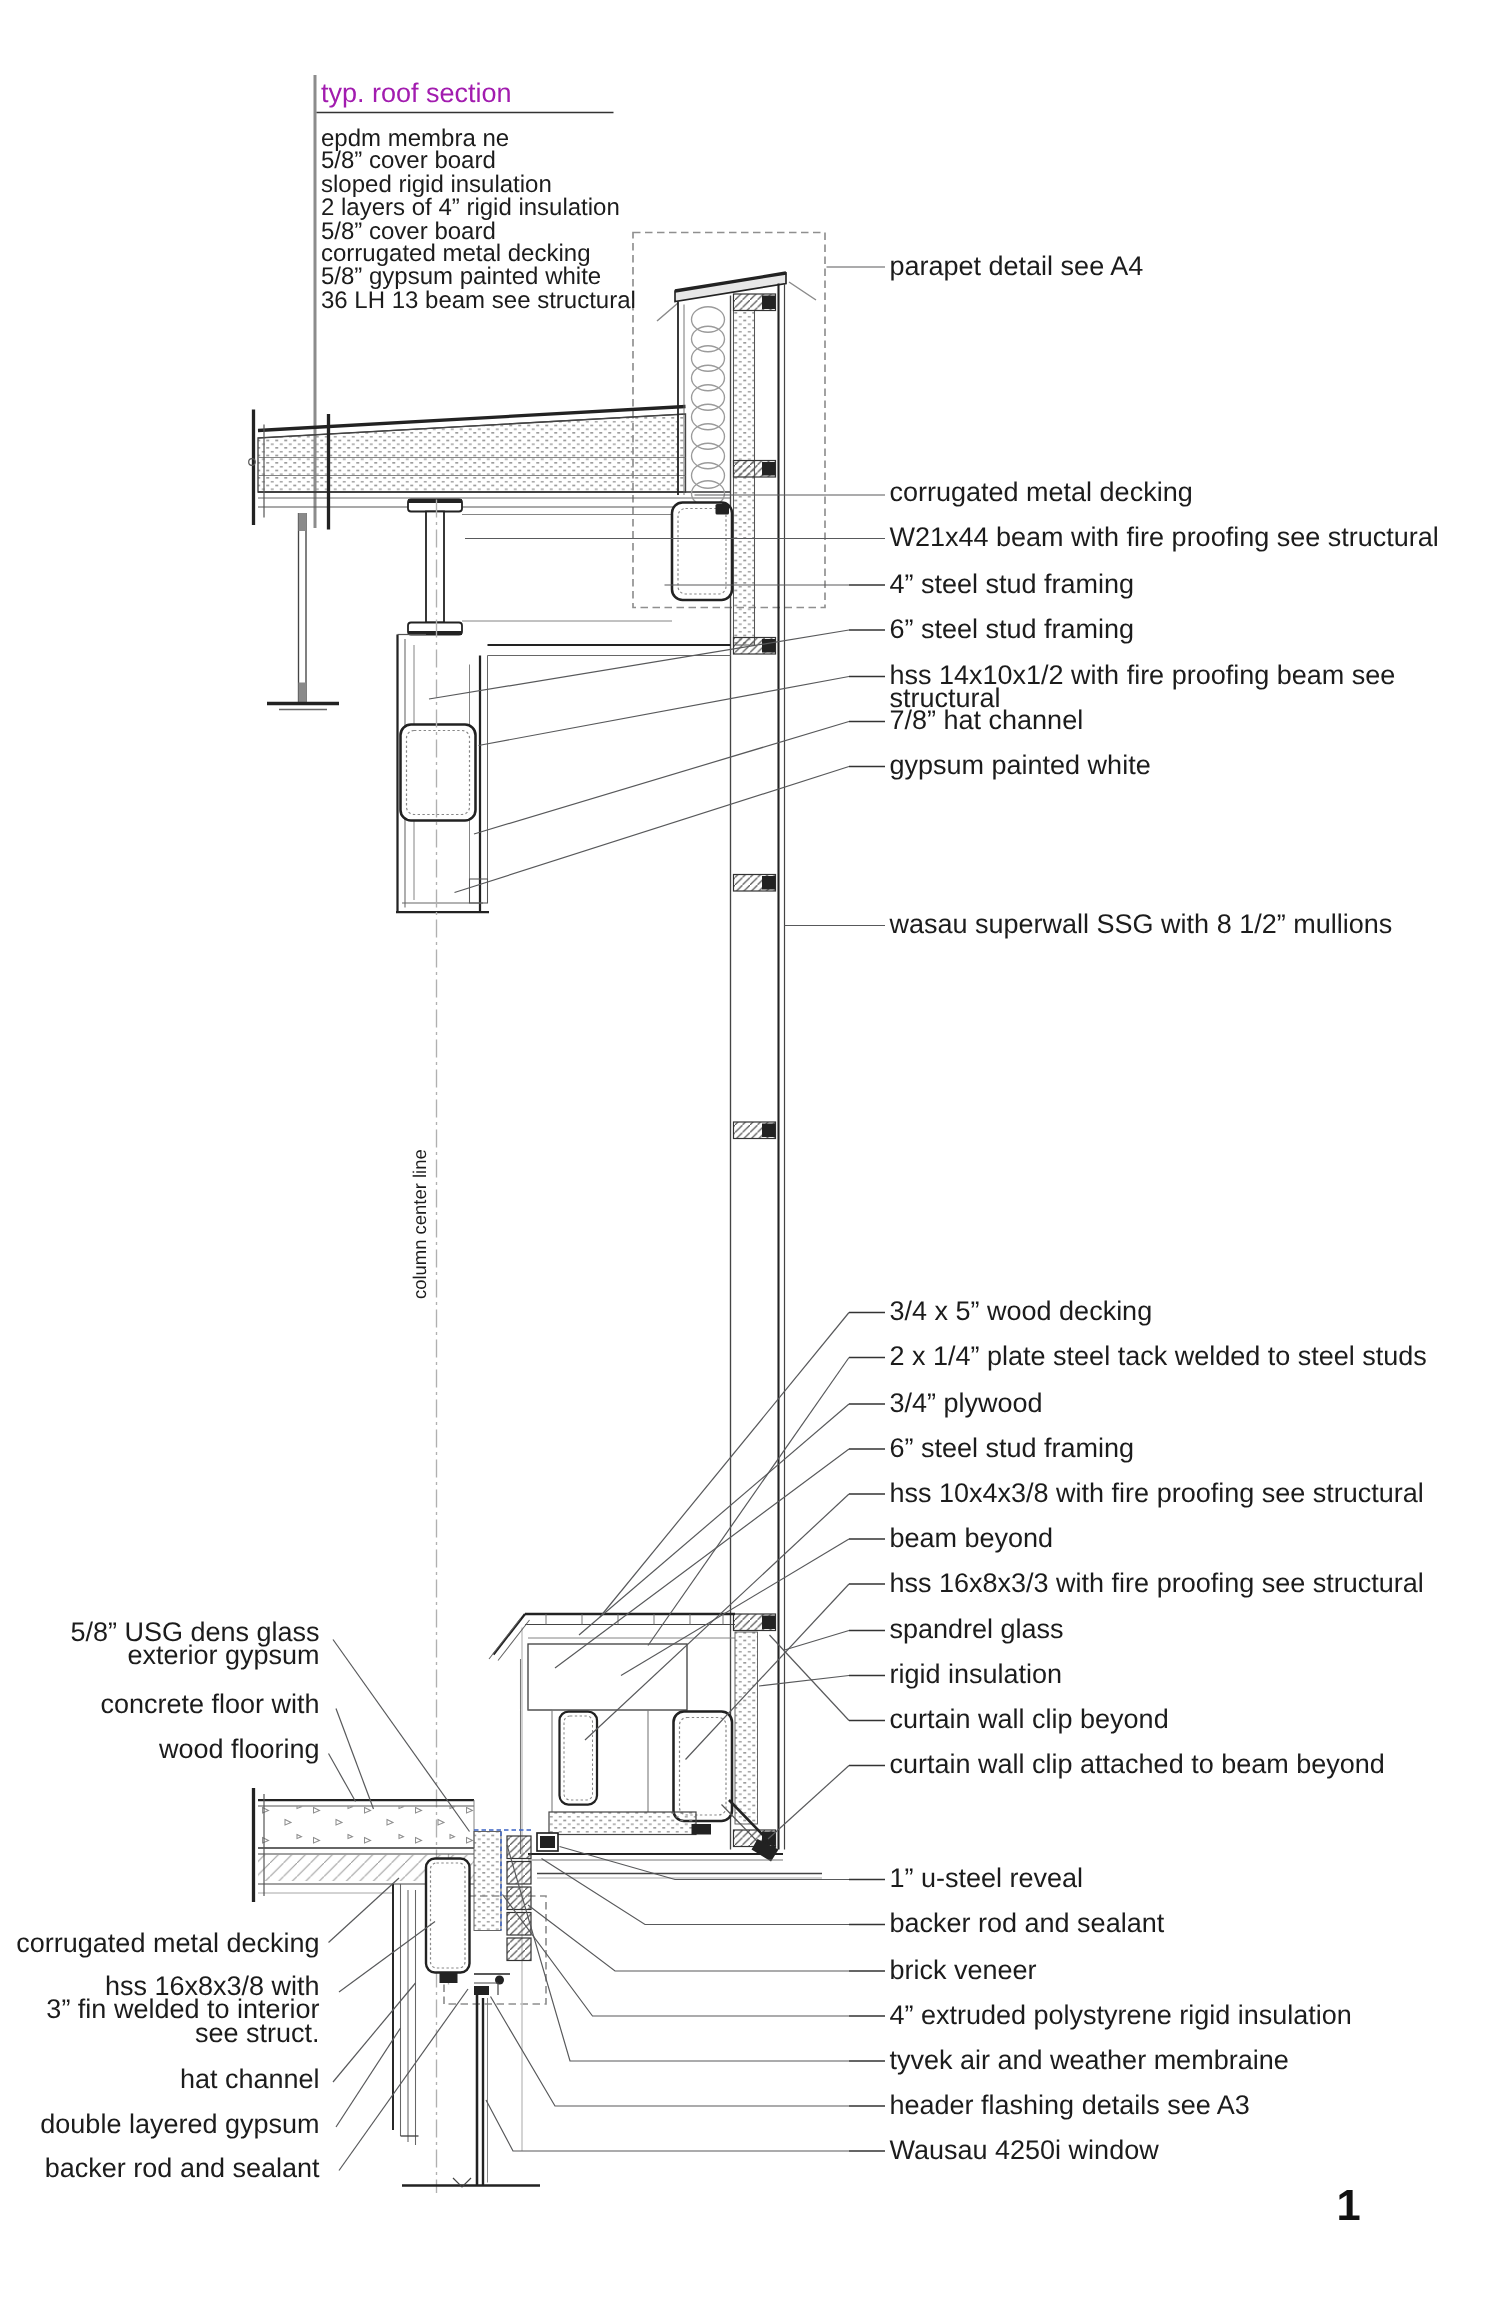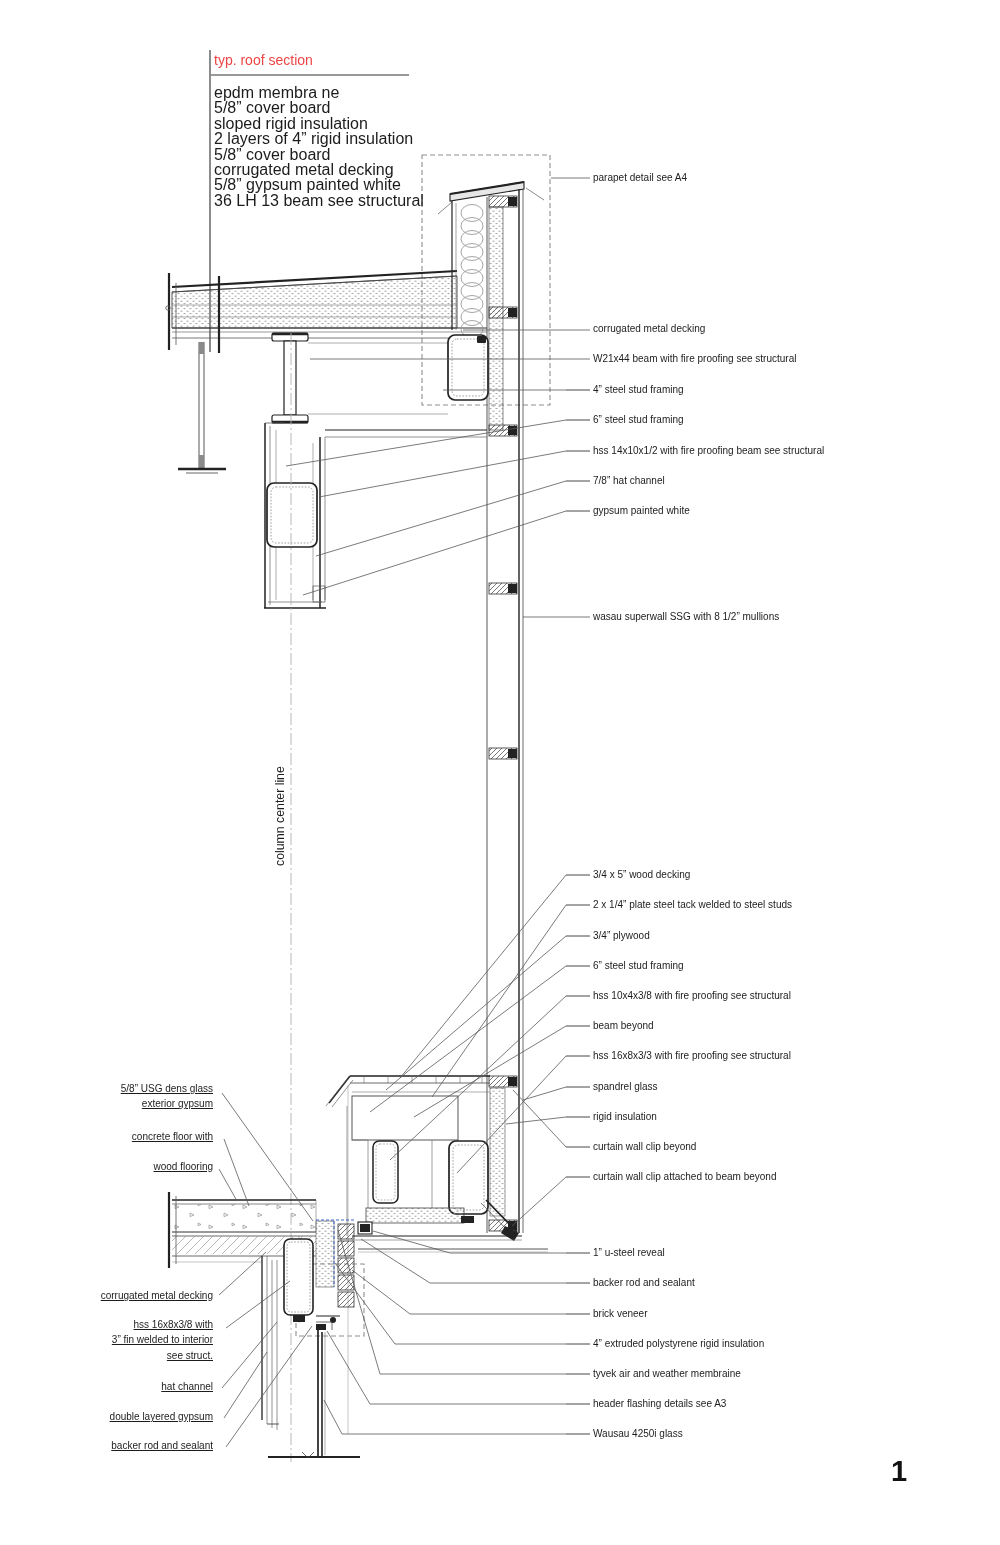--- a/index.html
+++ b/index.html
@@ -1,22 +1,22 @@
 <!DOCTYPE html>
 <html><head>
 <meta charset="utf-8">
 <style>
   html,body{margin:0;padding:0;background:#fff;}
   #page{position:relative;width:1000px;height:1545px;background:#fff;overflow:hidden;
         font-family:"Liberation Sans", sans-serif;color:#1f1f1f;}
   #drawing-svg{position:absolute;left:0;top:0;}
-  .lbl{position:absolute;font-size:10px;line-height:15.4px;white-space:pre-line;color:#1c1c1c;}
+  .lbl{position:absolute;font-size:18px;line-height:15.4px;white-space:pre-line;color:#1c1c1c;}
   .lbl.right{left:593px;text-align:left;}
-  .lbl.left{right:787px;text-align:right;text-decoration:underline;}
-  #title{position:absolute;left:214px;top:52px;font-size:14px;color:#ef4444;}
+  .lbl.left{right:787px;text-align:right;}
+  #title{position:absolute;left:214px;top:52px;font-size:18px;color:#a21caf;}
   #assembly{position:absolute;left:214px;top:85px;font-size:16px;line-height:15.4px;color:#1c1c1c;}
   #sheet-num{position:absolute;left:891px;top:1455px;font-size:29px;font-weight:700;color:#111;}
 </style>
 </head>
 <body>
 
 <div id="page">
 
   <svg id="drawing-svg" width="1000" height="1545" viewBox="0 0 1000 1545">
     <defs>
@@ -297,21 +297,21 @@
   <div class="lbl right" style="top:1079px">spandrel glass</div>
   <div class="lbl right" style="top:1109px">rigid insulation</div>
   <div class="lbl right" style="top:1139px">curtain wall clip beyond</div>
   <div class="lbl right" style="top:1169px">curtain wall clip attached to beam beyond</div>
   <div class="lbl right" style="top:1245px">1” u-steel reveal</div>
   <div class="lbl right" style="top:1275px">backer rod and sealant</div>
   <div class="lbl right" style="top:1306px">brick veneer</div>
   <div class="lbl right" style="top:1336px">4” extruded polystyrene rigid insulation</div>
   <div class="lbl right" style="top:1366px">tyvek air and weather membraine</div>
   <div class="lbl right" style="top:1396px">header flashing details see A3</div>
-  <div class="lbl right" style="top:1426px">Wausau 4250i glass</div>
+  <div class="lbl right" style="top:1426px">Wausau 4250i window</div>
 
   <div class="lbl left" style="top:1081px">5/8” USG dens glass
 exterior gypsum</div>
   <div class="lbl left" style="top:1129px">concrete floor with</div>
   <div class="lbl left" style="top:1159px">wood flooring</div>
   <div class="lbl left" style="top:1288px">corrugated metal decking</div>
   <div class="lbl left" style="top:1317px">hss 16x8x3/8 with
 3” fin welded to interior
 see struct.</div>
   <div class="lbl left" style="top:1379px">hat channel</div>

